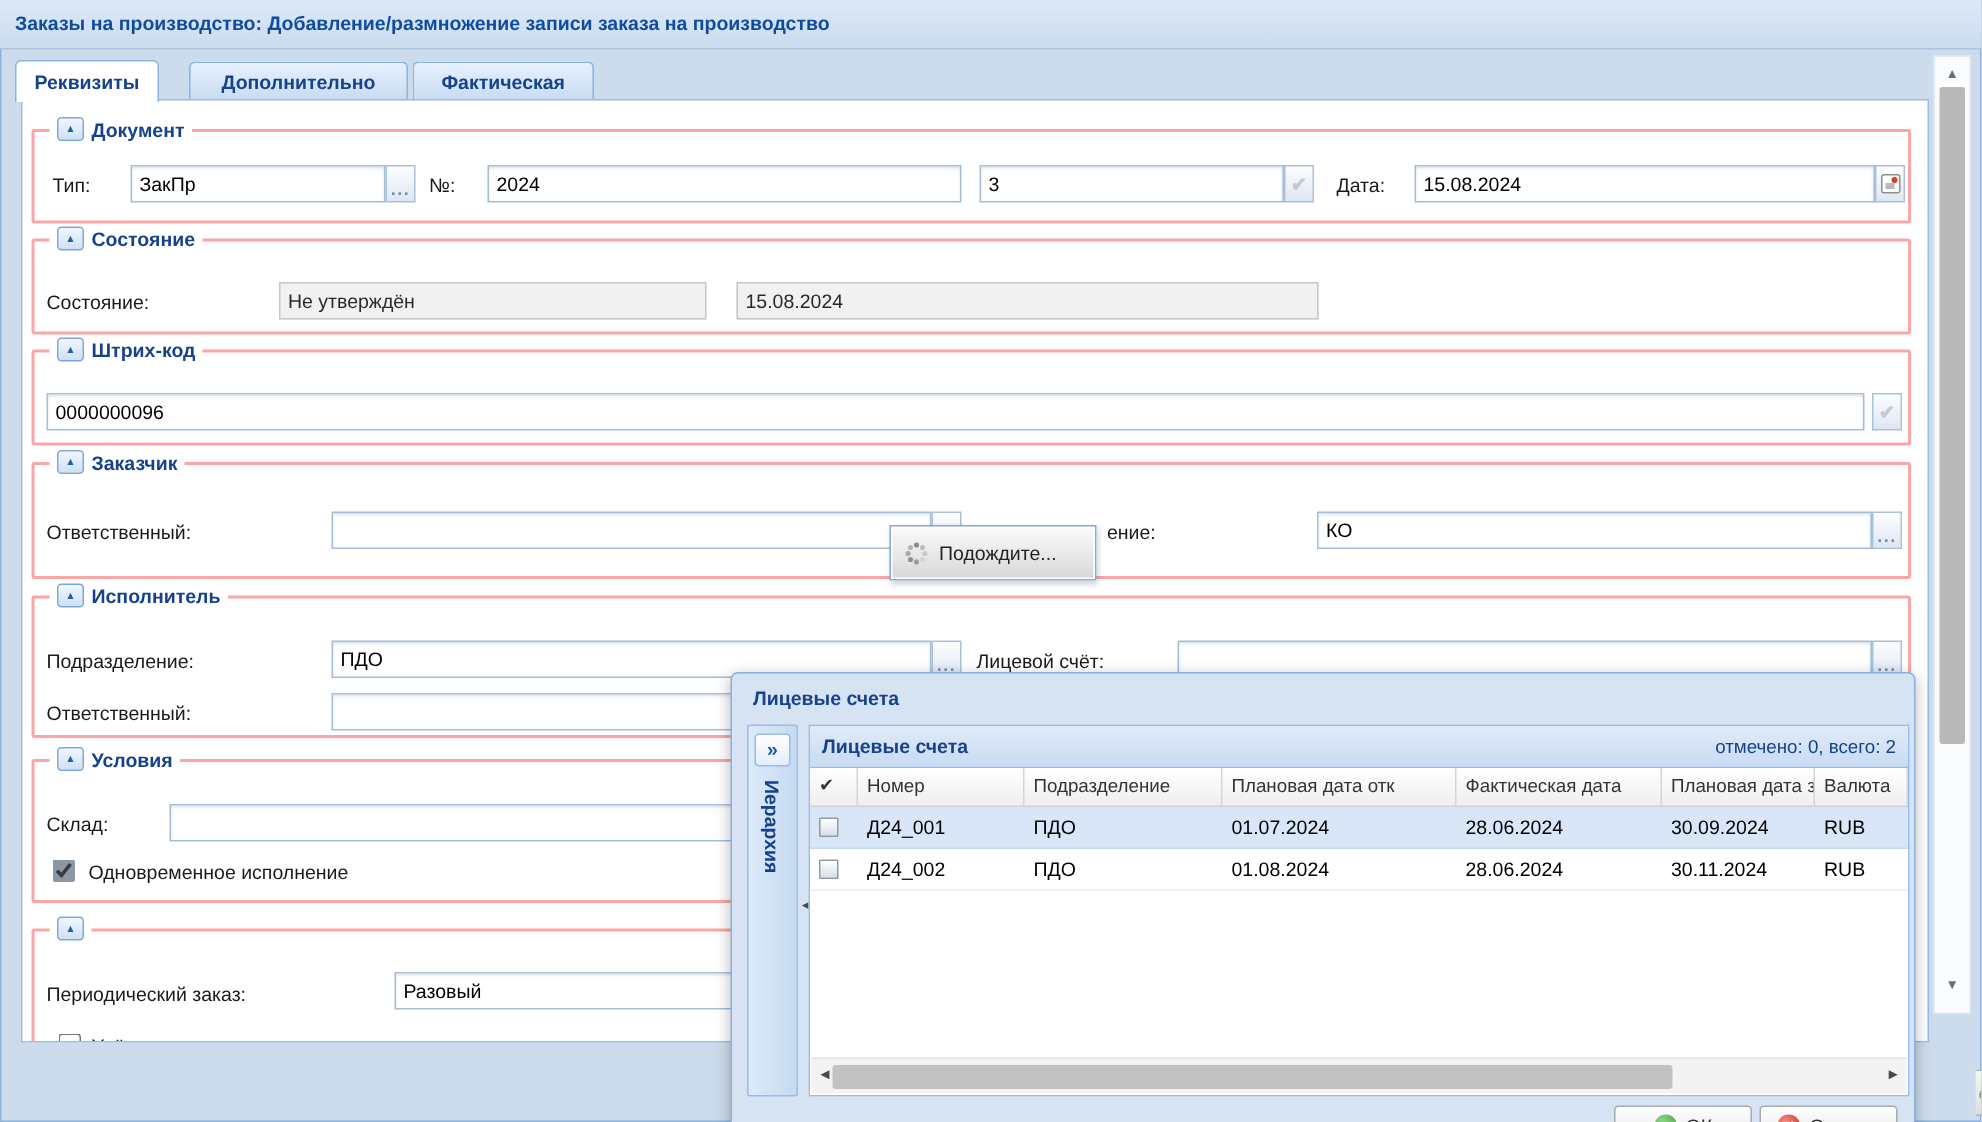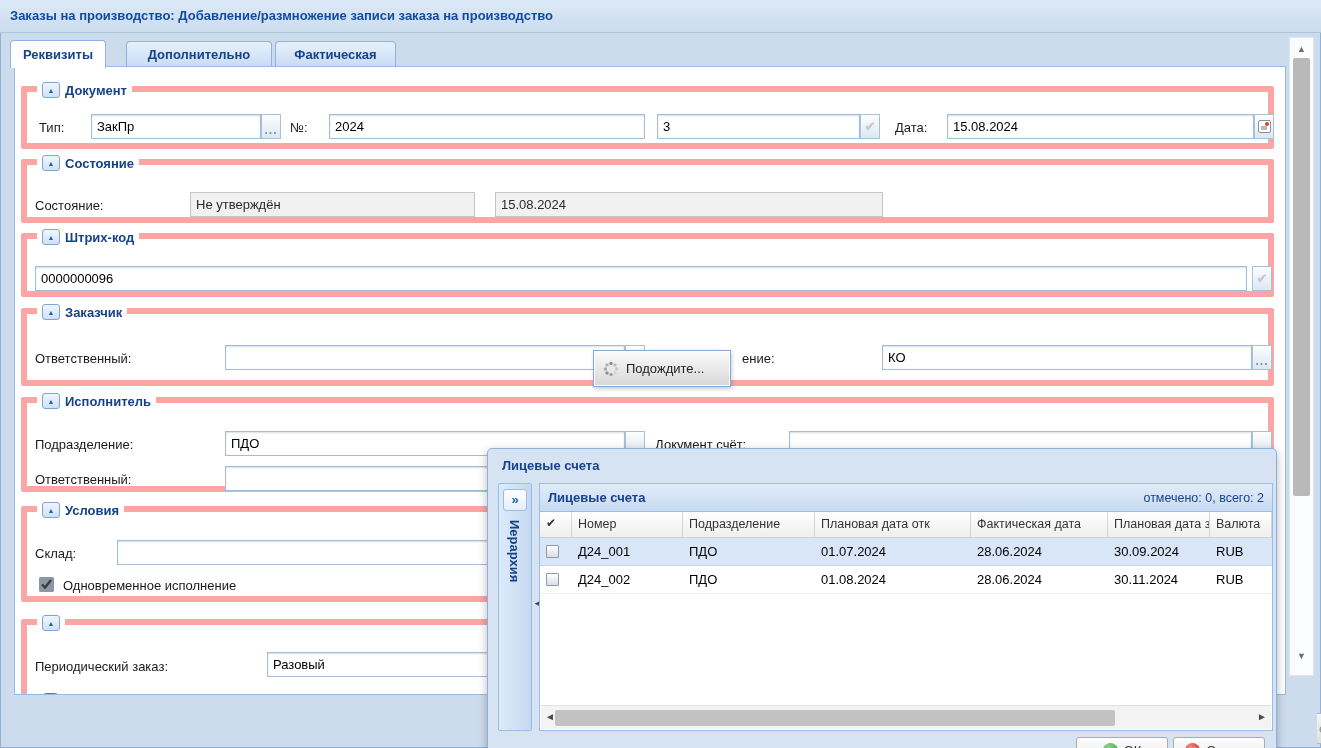--- a/index.html
+++ b/index.html
@@ -15,21 +15,21 @@
 
   .tab { top:41px; height:26px; border:1px solid #8db2e3; border-bottom:none;
     border-radius:4px 4px 0 0; background:linear-gradient(#e6f1fe,#c8dbf2);
     font-size:13px; font-weight:bold; color:#15428b; text-align:center; padding-top:5px; cursor:pointer; }
   .tab.active { top:40px; height:28px; background:#fff; z-index:3; padding-top:6px; }
 
   .panel { left:14px; top:66px; width:1272px; height:629px; background:#fff;
     border:1px solid #99bbe8; overflow:hidden; z-index:1; }
 
   
-  .fs { position:absolute; border:6px solid #fca5a5; border-radius:2px; }
+  .fs { position:absolute; border:2px solid #fca5a5; border-radius:2px; }
   .leg { position:absolute; top:-10px; left:10px; background:#fff; padding:0 5px;
          display:flex; align-items:center; gap:5px; }
   .leg .txt { font-size:13px; font-weight:bold; color:#15428b; }
   .cbtn { width:18px; height:16px; border:1px solid #7ea5d8; border-radius:3px;
     background:linear-gradient(#f0f6fe,#cfe1f5); font-size:7px; color:#1f5fae;
     display:flex; align-items:center; justify-content:center; cursor:pointer; }
 
   .lbl { position:absolute; font-size:13px; color:#1a1a1a; white-space:nowrap; }
   .inp { position:absolute; height:25px; border:1px solid #a5bdd6; background:#fff;
     font-family:"Liberation Sans",sans-serif; font-size:13px; color:#000; padding:0 5px;
@@ -185,21 +185,21 @@
     </div>
 
     <div class="fs" style="left:6px; top:330px; width:1253px; height:95px;">
       <div class="leg">
         <div class="cbtn">▲</div>
         <span class="txt">Исполнитель</span>
       </div>
       <span class="lbl" style="left:8px; top:34px;">Подразделение:</span>
       <input class="inp" style="left: 198px; top: 28px; width: 400px;" value="ПДО">
       <div class="trg" style="left:598px; top:28px;">...</div>
-      <span class="lbl" style="left:628px; top:34px;">Документ счёт:</span>
+      <span class="lbl" style="left:628px; top:34px;">Лицевой счёт:</span>
       <input class="inp" style="left: 762px; top: 28px; width: 463px;" value="">
       <div class="trg" style="left:1225px; top:28px;">...</div>
       <span class="lbl" style="left:8px; top:69px;">Ответственный:</span>
       <input class="inp" style="left: 198px; top: 63px; width: 400px;" value="">
     </div>
 
     <div class="fs" style="left:6px; top:439px; width:1253px; height:96px;">
       <div class="leg">
         <div class="cbtn">▲</div>
         <span class="txt">Условия</span>

